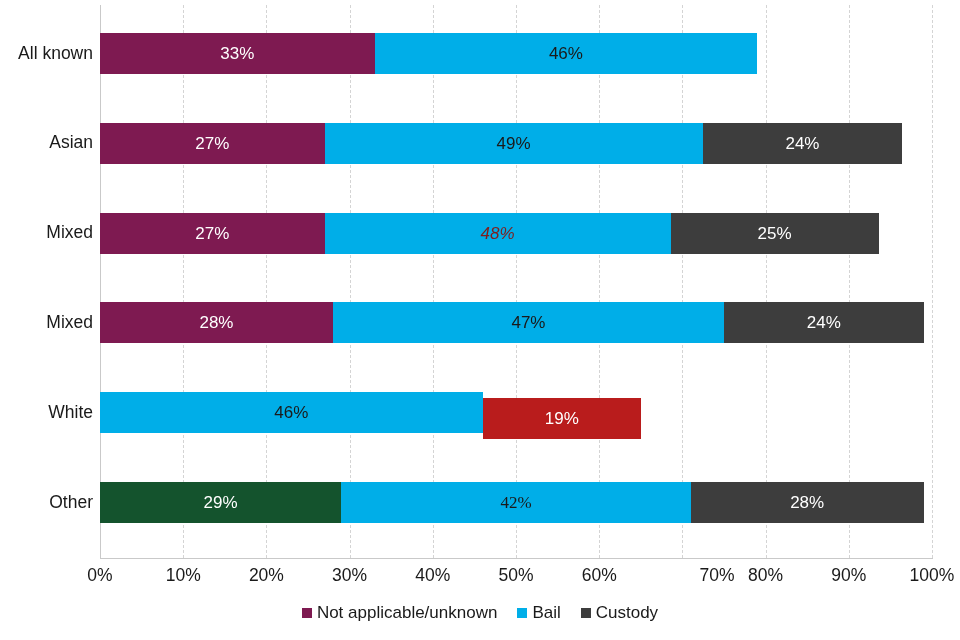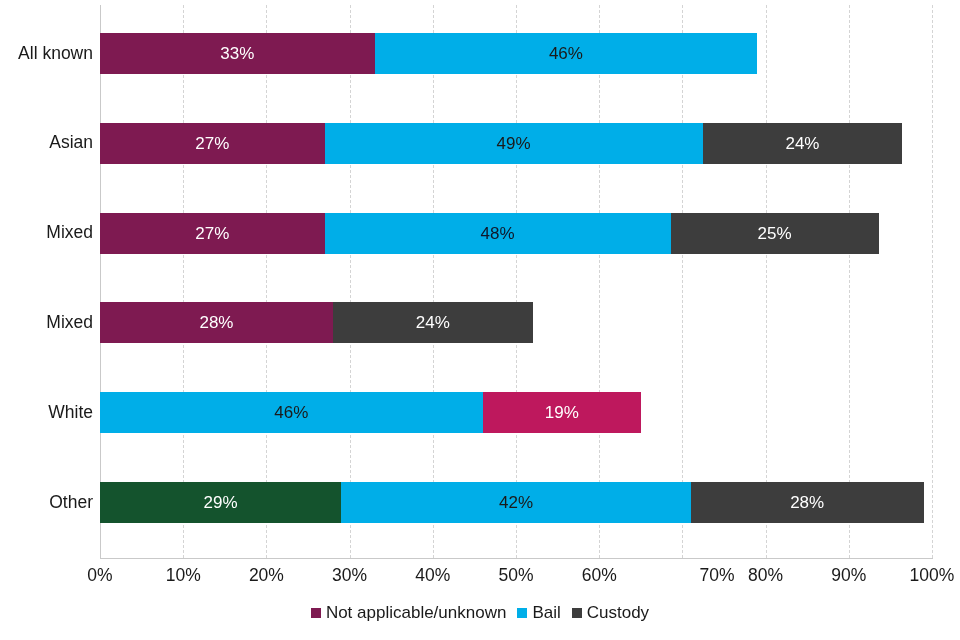--- a/index.html
+++ b/index.html
@@ -117,21 +117,21 @@
   
   #legend {
     position: absolute;
     left: 0;
     top: 604px;
     width: 960px;
     display: flex;
     flex-direction: row;
     justify-content: center;
     align-items: center;
-    gap: 11px;
+    gap: 20px;
   }
   .legend-item {
     display: flex;
     flex-direction: row;
     align-items: center;
     gap: 5px;
   }
   .legend-swatch {
     width: 10px;
     height: 10px;
@@ -188,48 +188,51 @@
             <span class="seg-label">49%</span>
           </div>
           <div class="bar-seg" style="width: 199.68px; background: rgb(61, 61, 61); color: rgb(255, 255, 255);">
             <span class="seg-label">24%</span>
           </div>
         </div>
         <div class="bar-row" style="top: 207.6px;">
           <div class="bar-seg" style="width: 224.64px; background: rgb(126, 26, 81); color: rgb(255, 255, 255);">
             <span class="seg-label">27%</span>
           </div>
-          <div class="bar-seg" style="width: 346px; background: rgb(0, 174, 232); color: #0f172a;">
+          <div class="bar-seg" style="width: 346px; background: rgb(0, 174, 232); color: #7f1d1d; font-style: italic;">
             <span class="seg-label">48%</span>
           </div>
           <div class="bar-seg" style="width: 208px; background: rgb(61, 61, 61); color: rgb(255, 255, 255);">
             <span class="seg-label">25%</span>
           </div>
         </div>
         <div class="bar-row" style="top: 297.4px;">
           <div class="bar-seg" style="width: 232.96px; background: rgb(126, 26, 81); color: rgb(255, 255, 255);">
             <span class="seg-label">28%</span>
           </div>
+          <div class="bar-seg" style="width: 391.04px; background: rgb(0, 174, 232); color: rgb(26, 26, 26);">
+            <span class="seg-label">47%</span>
+          </div>
           <div class="bar-seg" style="width: 199.68px; background: rgb(61, 61, 61); color: rgb(255, 255, 255);">
             <span class="seg-label">24%</span>
           </div>
         </div>
         <div class="bar-row" style="top: 387.2px;">
           <div class="bar-seg" style="width: 382.72px; background: rgb(0, 174, 232); color: rgb(26, 26, 26);">
             <span class="seg-label">46%</span>
           </div>
-          <div class="bar-seg" style="width: 158.08px; background: #be185d; color: rgb(255, 255, 255);">
+          <div class="bar-seg" style="width: 158.08px; background: #b91c1c; color: rgb(255, 255, 255); margin-top: 6px;">
             <span class="seg-label">19%</span>
           </div>
         </div>
         <div class="bar-row" style="top: 477px;">
           <div class="bar-seg" style="width: 241.28px; background: #14532d; color: rgb(255, 255, 255);">
             <span class="seg-label">29%</span>
           </div>
-          <div class="bar-seg" style="width: 349.44px; background: rgb(0, 174, 232); color: rgb(26, 26, 26);">
+          <div class="bar-seg" style="width: 349.44px; background: rgb(0, 174, 232); color: rgb(26, 26, 26); font-family: Liberation Serif, serif;">
             <span class="seg-label">42%</span>
           </div>
           <div class="bar-seg" style="width: 232.96px; background: rgb(61, 61, 61); color: rgb(255, 255, 255);">
             <span class="seg-label">28%</span>
           </div>
         </div>
       </div>
   </div>
 
   <div id="x-axis-line"></div>

